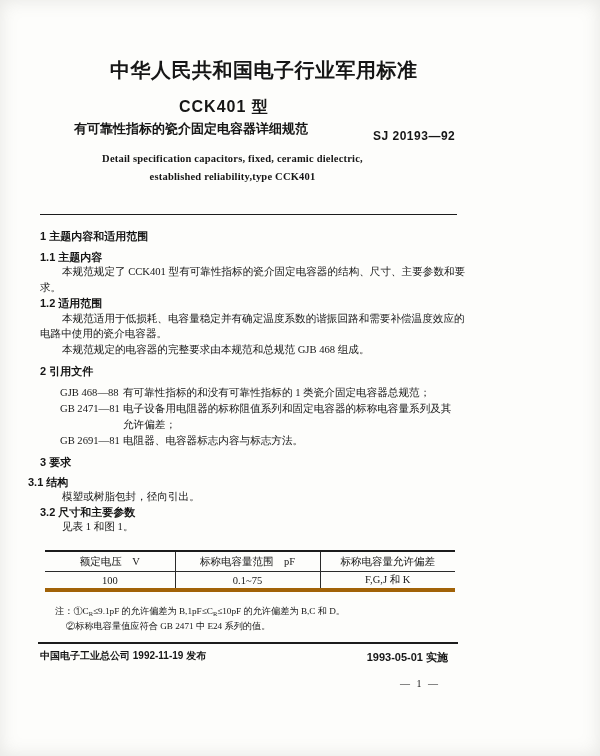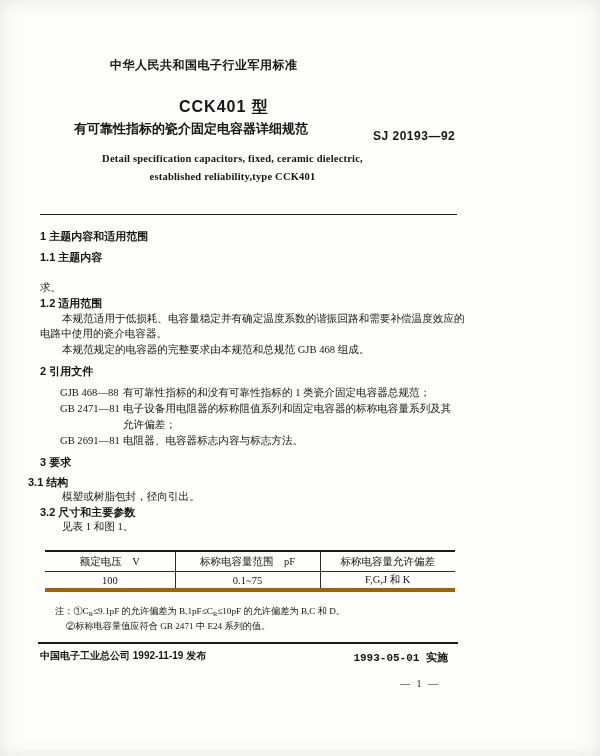--- a/index.html
+++ b/index.html
@@ -8,21 +8,21 @@
     background:#fdfdfb;
     font-family:"Liberation Serif","DejaVu Serif",serif;
     color:#161616;
     position:relative;
     overflow:hidden;
   }
   .page{position:absolute;inset:0;box-shadow:inset 0 0 18px rgba(120,120,115,.18);}
   .abs{position:absolute;white-space:nowrap;}
   
   .hdr{font-family:"Liberation Sans","DejaVu Sans",sans-serif;font-weight:700;}
-  .std-hdr{font-size:12px;letter-spacing:.5px;}
+  .std-hdr{font-size:20px;letter-spacing:.5px;}
   .title-model{font-size:16px;letter-spacing:1px;}
   .title-cn{font-size:13px;}
   .std-no{font-size:12px;letter-spacing:.5px;}
   .en{font-weight:700;font-size:10.5px;letter-spacing:.2px;}
   .en-wrap{left:40px;width:385px;text-align:center;}
   
   .rule{border-top:1.6px solid #1c1c1c;height:0;}
   .rule-footer{border-top:2px solid #1c1c1c;height:0;}
   
   .h2x{font-family:"Liberation Sans","DejaVu Sans",sans-serif;font-weight:700;font-size:11px;}
@@ -40,21 +40,21 @@
   }
   table.t1 th{height:19px;}
   table.t1 td{height:16px;}
   table.t1 th+th,table.t1 td+td{border-left:1px solid #2a2a2a;}
   table.t1 tr:last-child td{border-bottom:none;}
   .cap{left:45px;width:410px;text-align:center;font-size:10.5px;}
   .note{font-size:9.2px;}
   sub.cs{font-size:6.5px;vertical-align:-2px;}
   
   .foot-l{font-family:"Liberation Sans","DejaVu Sans",sans-serif;font-weight:700;font-size:10px;}
-  .foot-r{font-family:Liberation Mono, monospace;font-weight:700;font-size:11px;left:330px;width:118px;text-align:right;}
+  .foot-r{font-family:Liberation Sans, sans-serif;font-weight:700;font-size:11px;left:330px;width:118px;text-align:right;}
   .pageno{left:385px;width:70px;text-align:center;font-size:10px;letter-spacing:2px;}
 </style>
 </head>
 <body>
 
 <div class="page">
 
   <div class="abs hdr std-hdr" style="top:57px;left:110px;">中华人民共和国电子行业军用标准</div>
 
   <div class="abs hdr title-model" style="top:97px;left:179px;">CCK401 型</div>
@@ -64,20 +64,21 @@
   <div class="abs hdr std-no" style="top:129px;left:373px;">SJ 20193—92</div>
 
   <div class="abs en en-wrap" style="top:153px;">Detail specification capacitors, fixed, ceramic dielectric,</div>
   <div class="abs en en-wrap" style="top:171px;">established reliability,type CCK401</div>
 
   <div class="abs rule" style="top:214px;left:40px;width:417px;"></div>
 
   <div class="abs h2x" style="top:229px;left:40px;">1  主题内容和适用范围</div>
 
   <div class="abs h2x" style="top:250px;left:40px;">1.1  主题内容</div>
+  <div class="abs bt" style="top:265px;left:62px;">本规范规定了 CCK401 型有可靠性指标的瓷介固定电容器的结构、尺寸、主要参数和要</div>
   <div class="abs bt" style="top:281px;left:40px;">求。</div>
 
   <div class="abs h2x" style="top:296px;left:40px;">1.2  适用范围</div>
   <div class="abs bt" style="top:312px;left:62px;">本规范适用于低损耗、电容量稳定并有确定温度系数的谐振回路和需要补偿温度效应的</div>
   <div class="abs bt" style="top:327px;left:40px;">电路中使用的瓷介电容器。</div>
   <div class="abs bt" style="top:343px;left:62px;">本规范规定的电容器的完整要求由本规范和总规范 GJB 468 组成。</div>
 
   <div class="abs h2x" style="top:364px;left:40px;">2  引用文件</div>
 
   <div>

